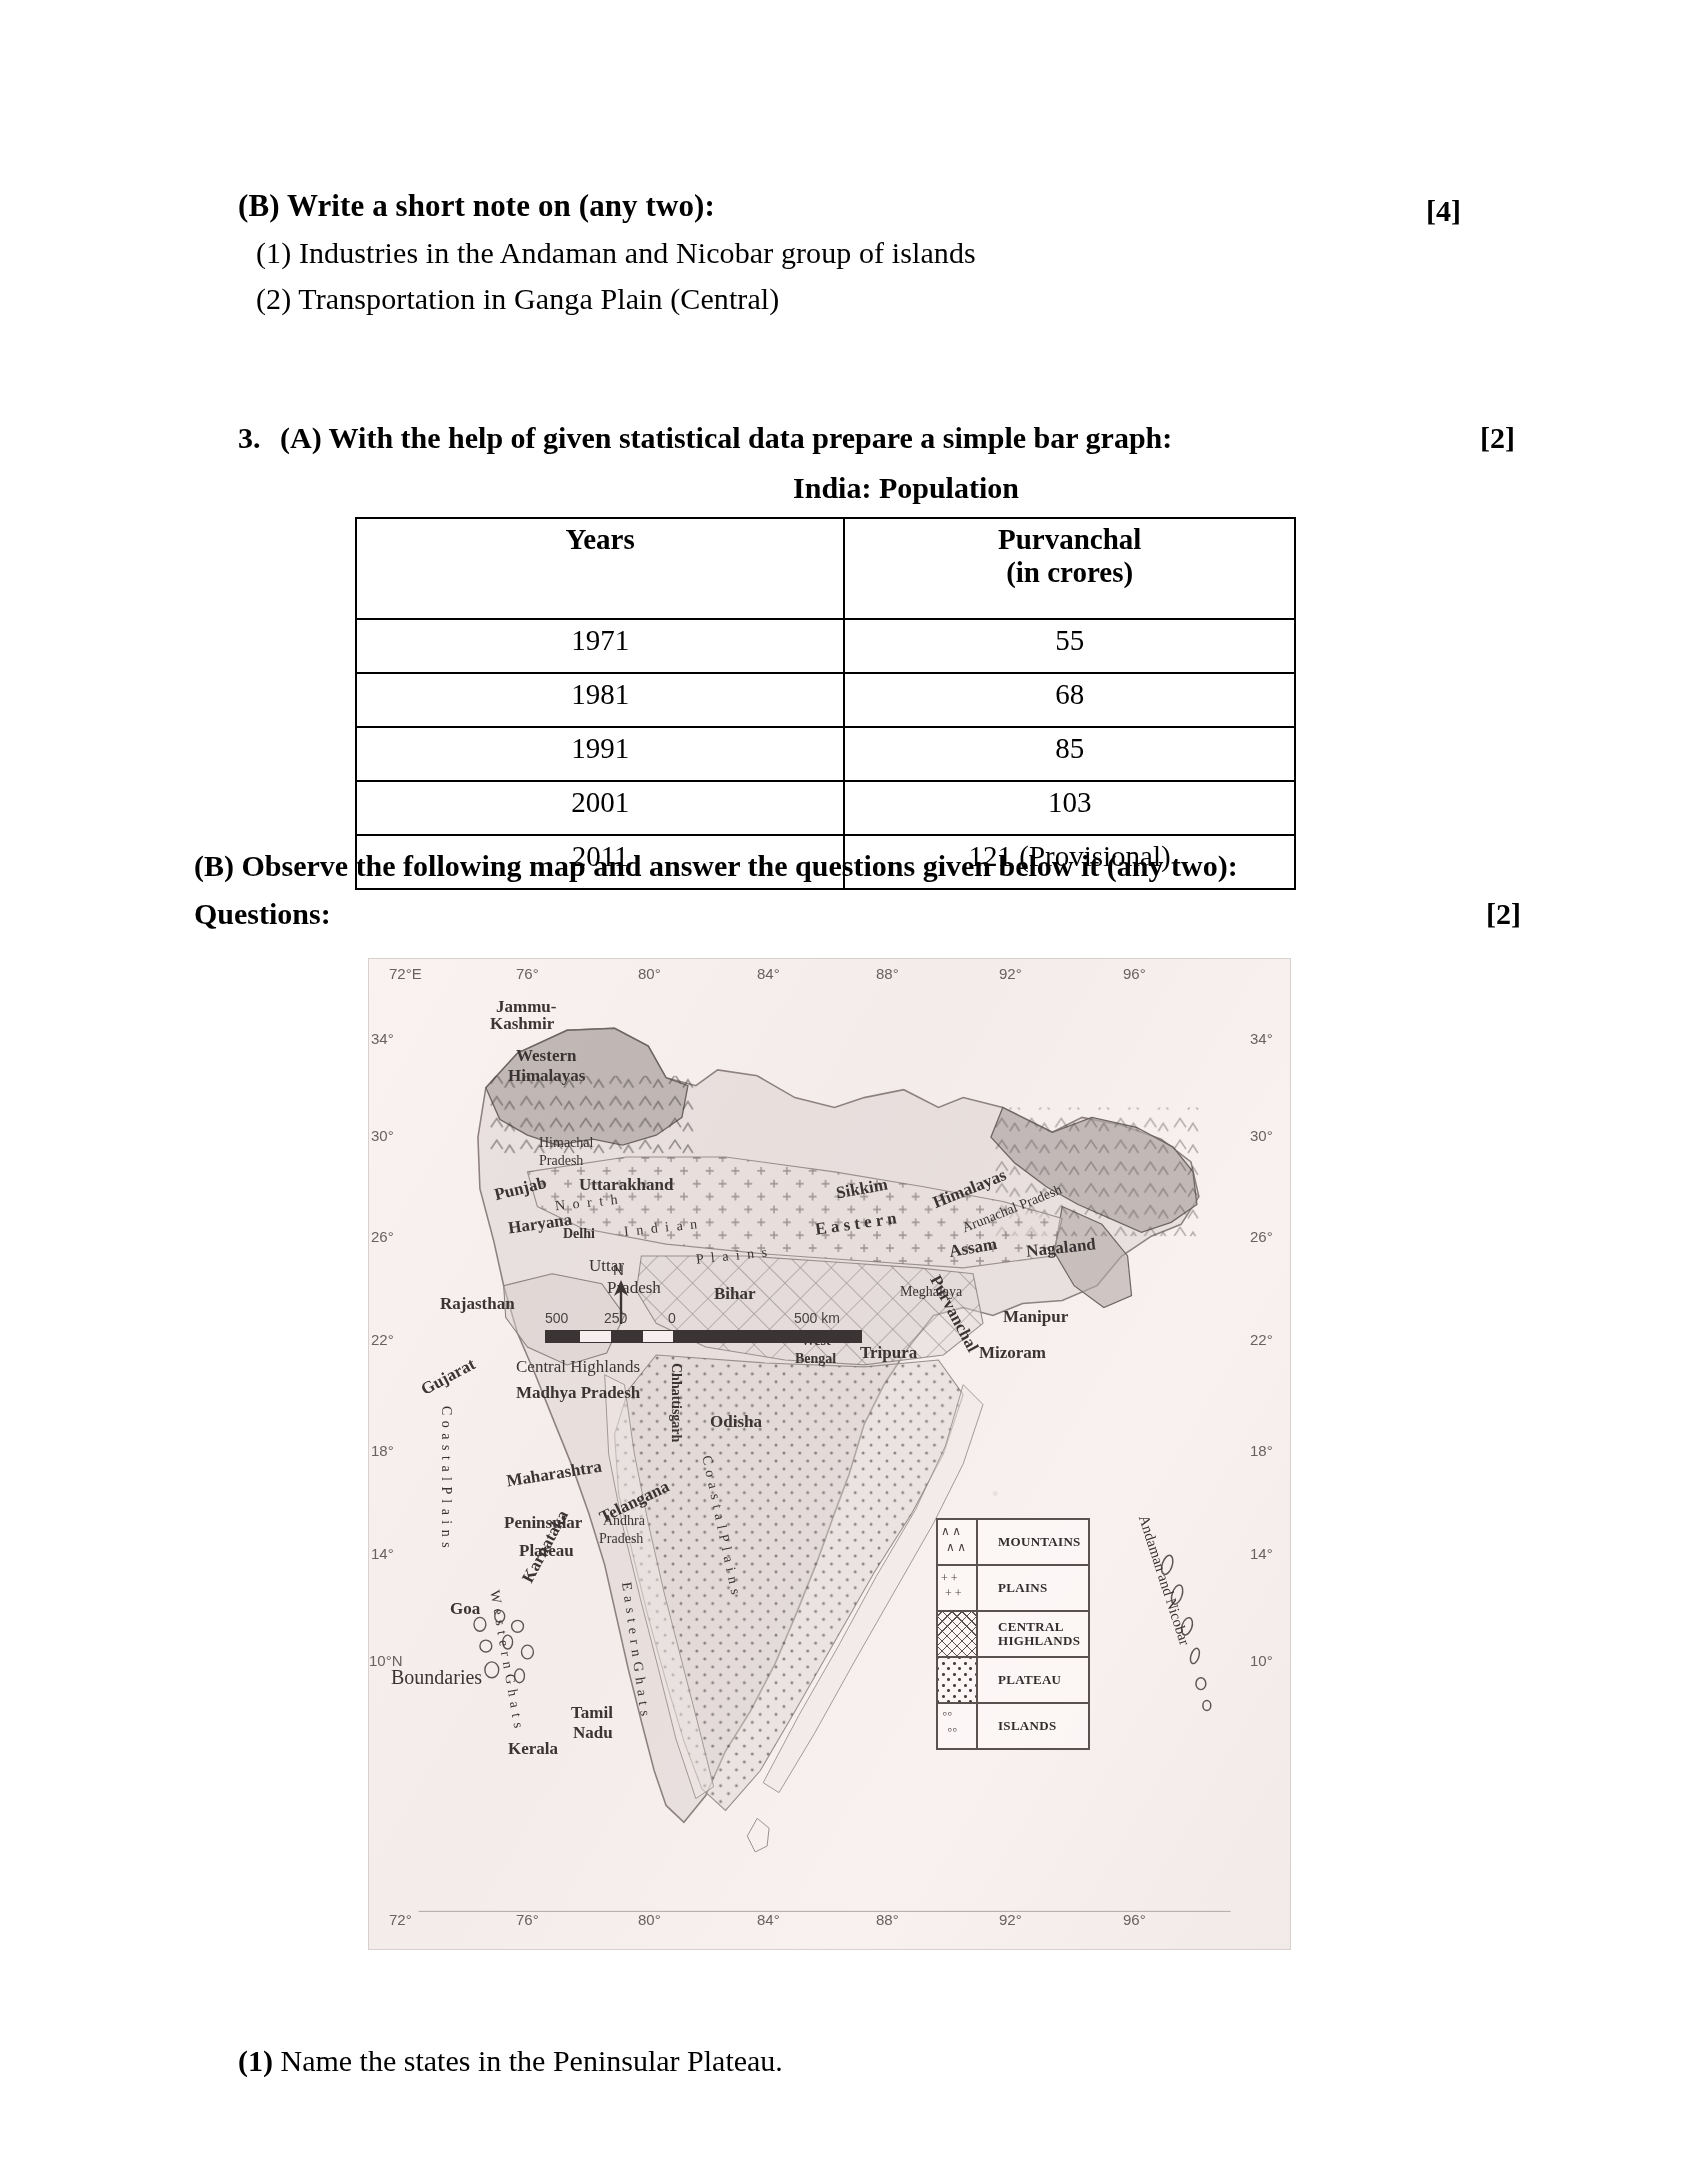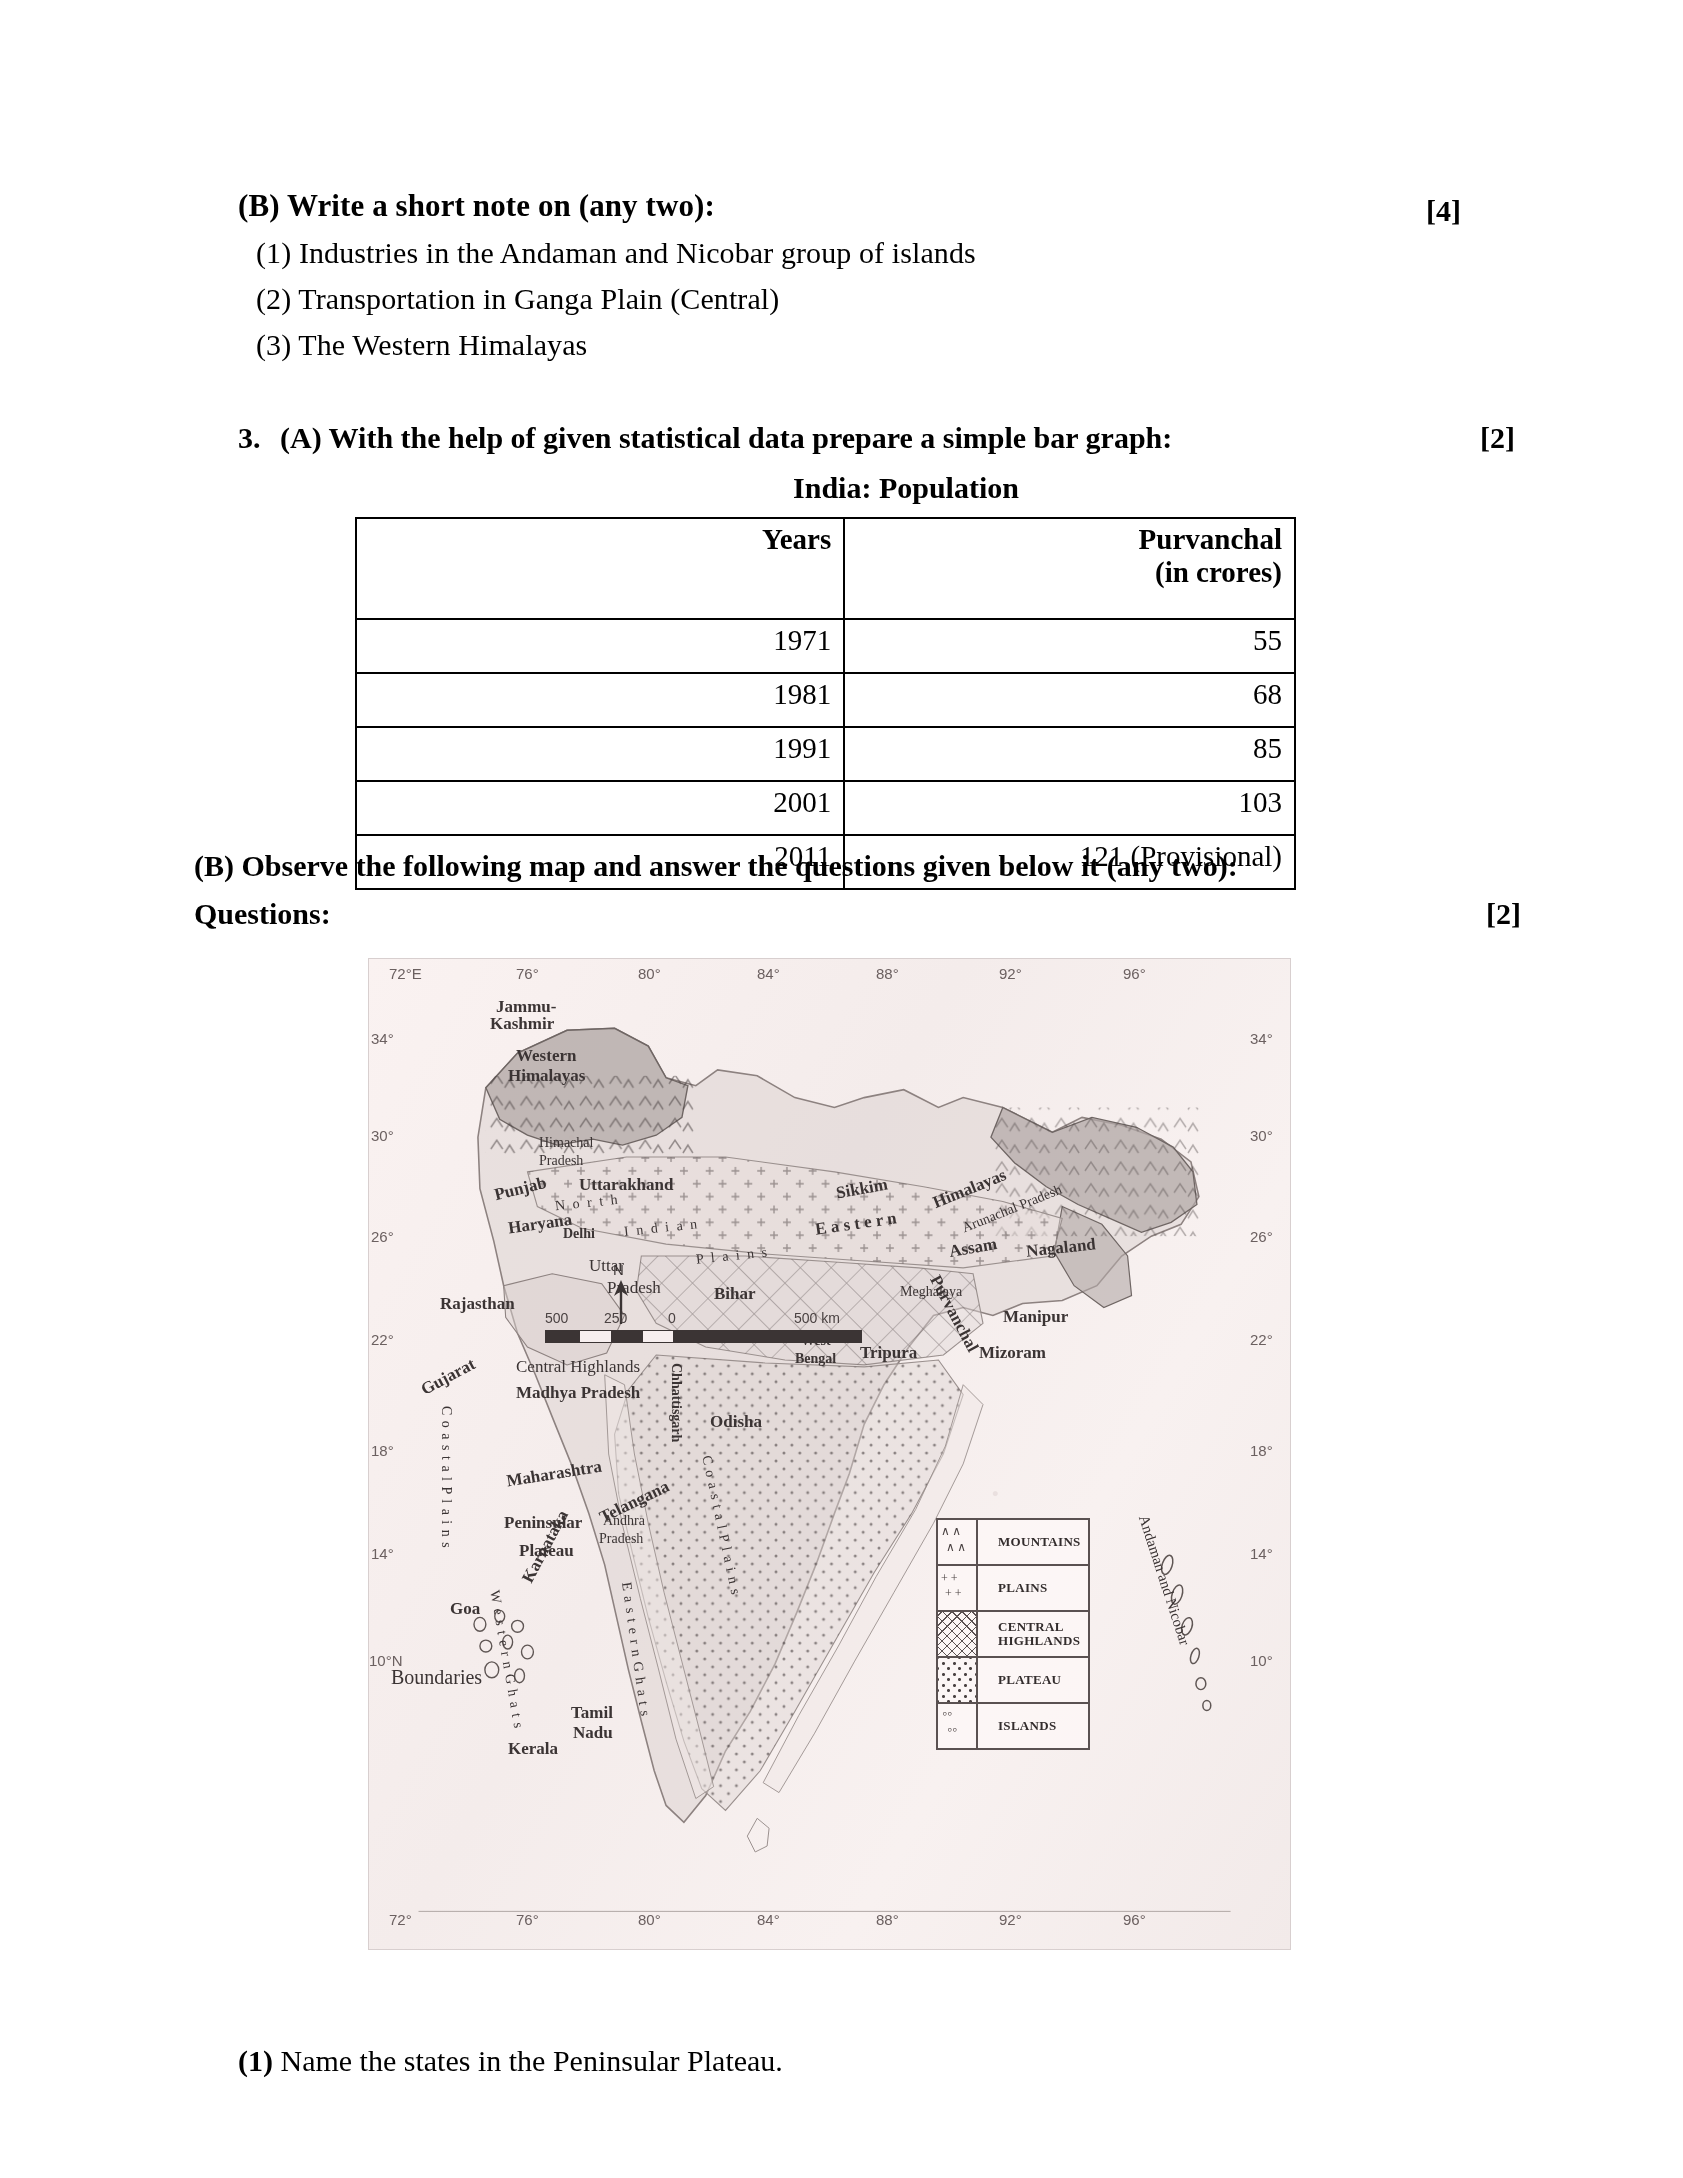--- a/index.html
+++ b/index.html
@@ -73,21 +73,21 @@
     border-collapse: collapse;
     margin-top: 12px;
     margin-left: 117px;
     width: 941px;
     table-layout: fixed;
   }
   table.pop td, table.pop th {
     border: 2px solid #000;
     padding: 4px 12px;
     font-size: 29px;
-    text-align: right;
+    text-align: center;
     vertical-align: top;
     font-weight: normal;
   }
   table.pop th {
     font-weight: bold;
     height: 91px;
   }
   table.pop td { height: 44px; }
   table.pop col.c1 { width: 52%; }
   table.pop col.c2 { width: 48%; }
@@ -313,21 +313,20 @@
 <body>
 
 <div class="page">
 
   <div class="sec-b">
     <div class="sec-b-head">
       <span class="grow">(B) Write a short note on (any two):</span>
     </div>
     <div class="sub-item">(1) Industries in the Andaman and Nicobar group of islands</div>
     <div class="sub-item">(2) Transportation in Ganga Plain (Central)</div>
-    <div class="sub-item">(3) The Western Himalayas</div>
   </div>
   <div style="position:absolute; left:1426px; top:194px; font-size:30px; font-weight:bold;">[4]</div>
 
   <div class="q3">
     <div class="q3-head">
       <span class="q3-num">3.</span>
       <span class="q3-text">(A) With the help of given statistical data prepare a simple bar graph:</span>
       <span class="q3-marks">[2]</span>
     </div>
 

